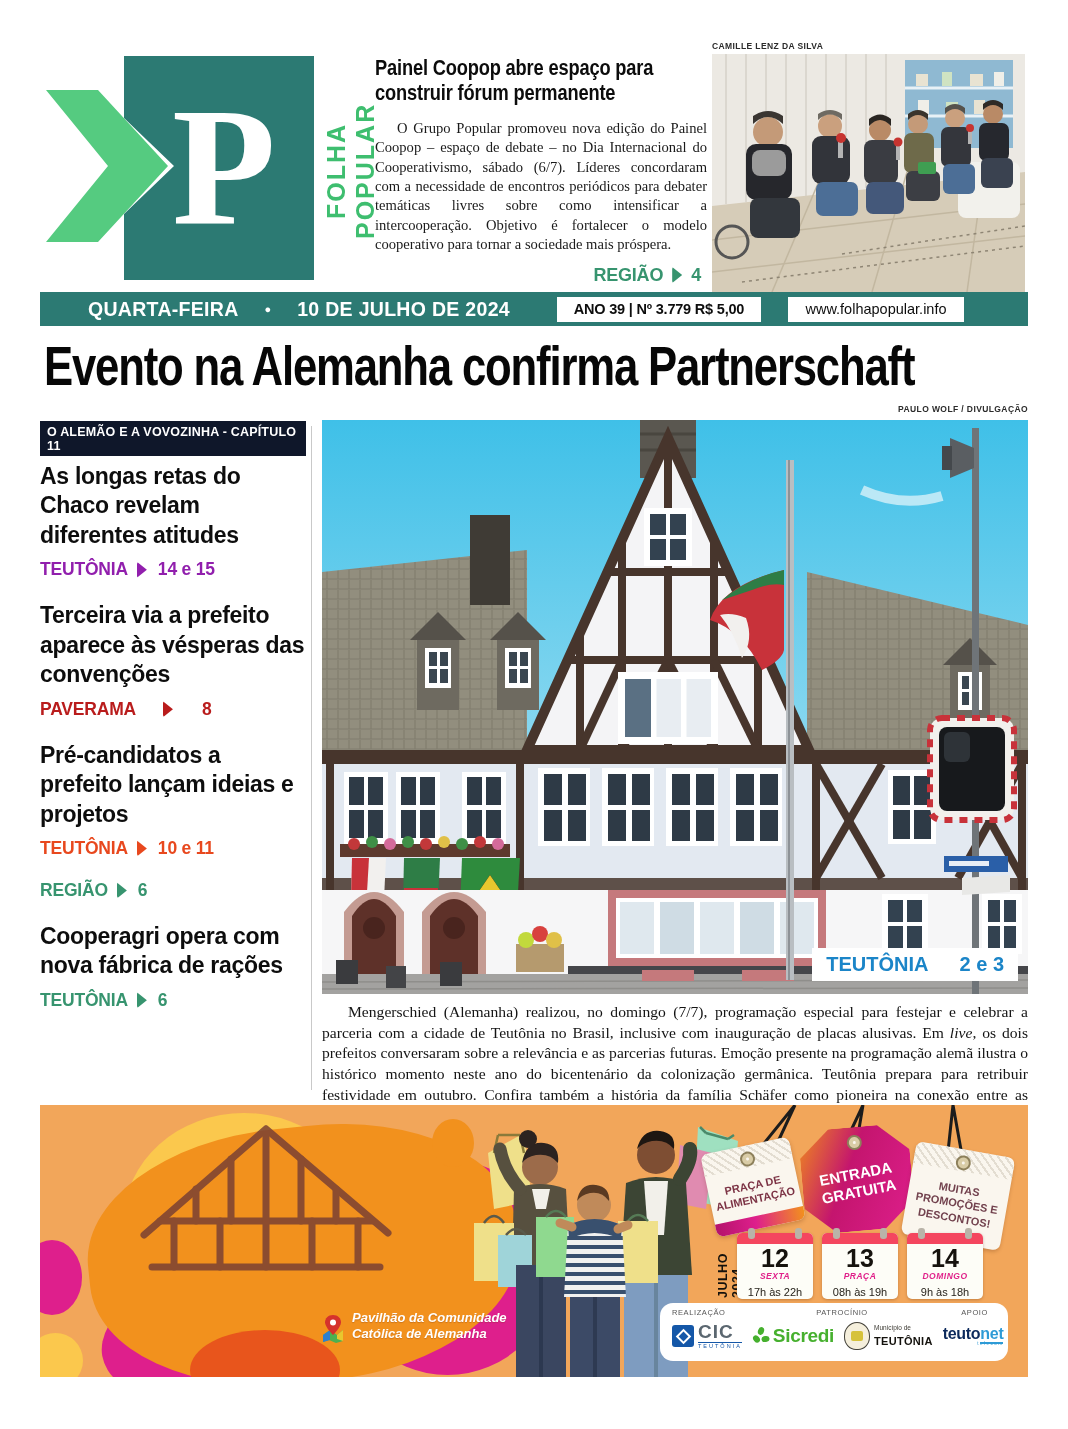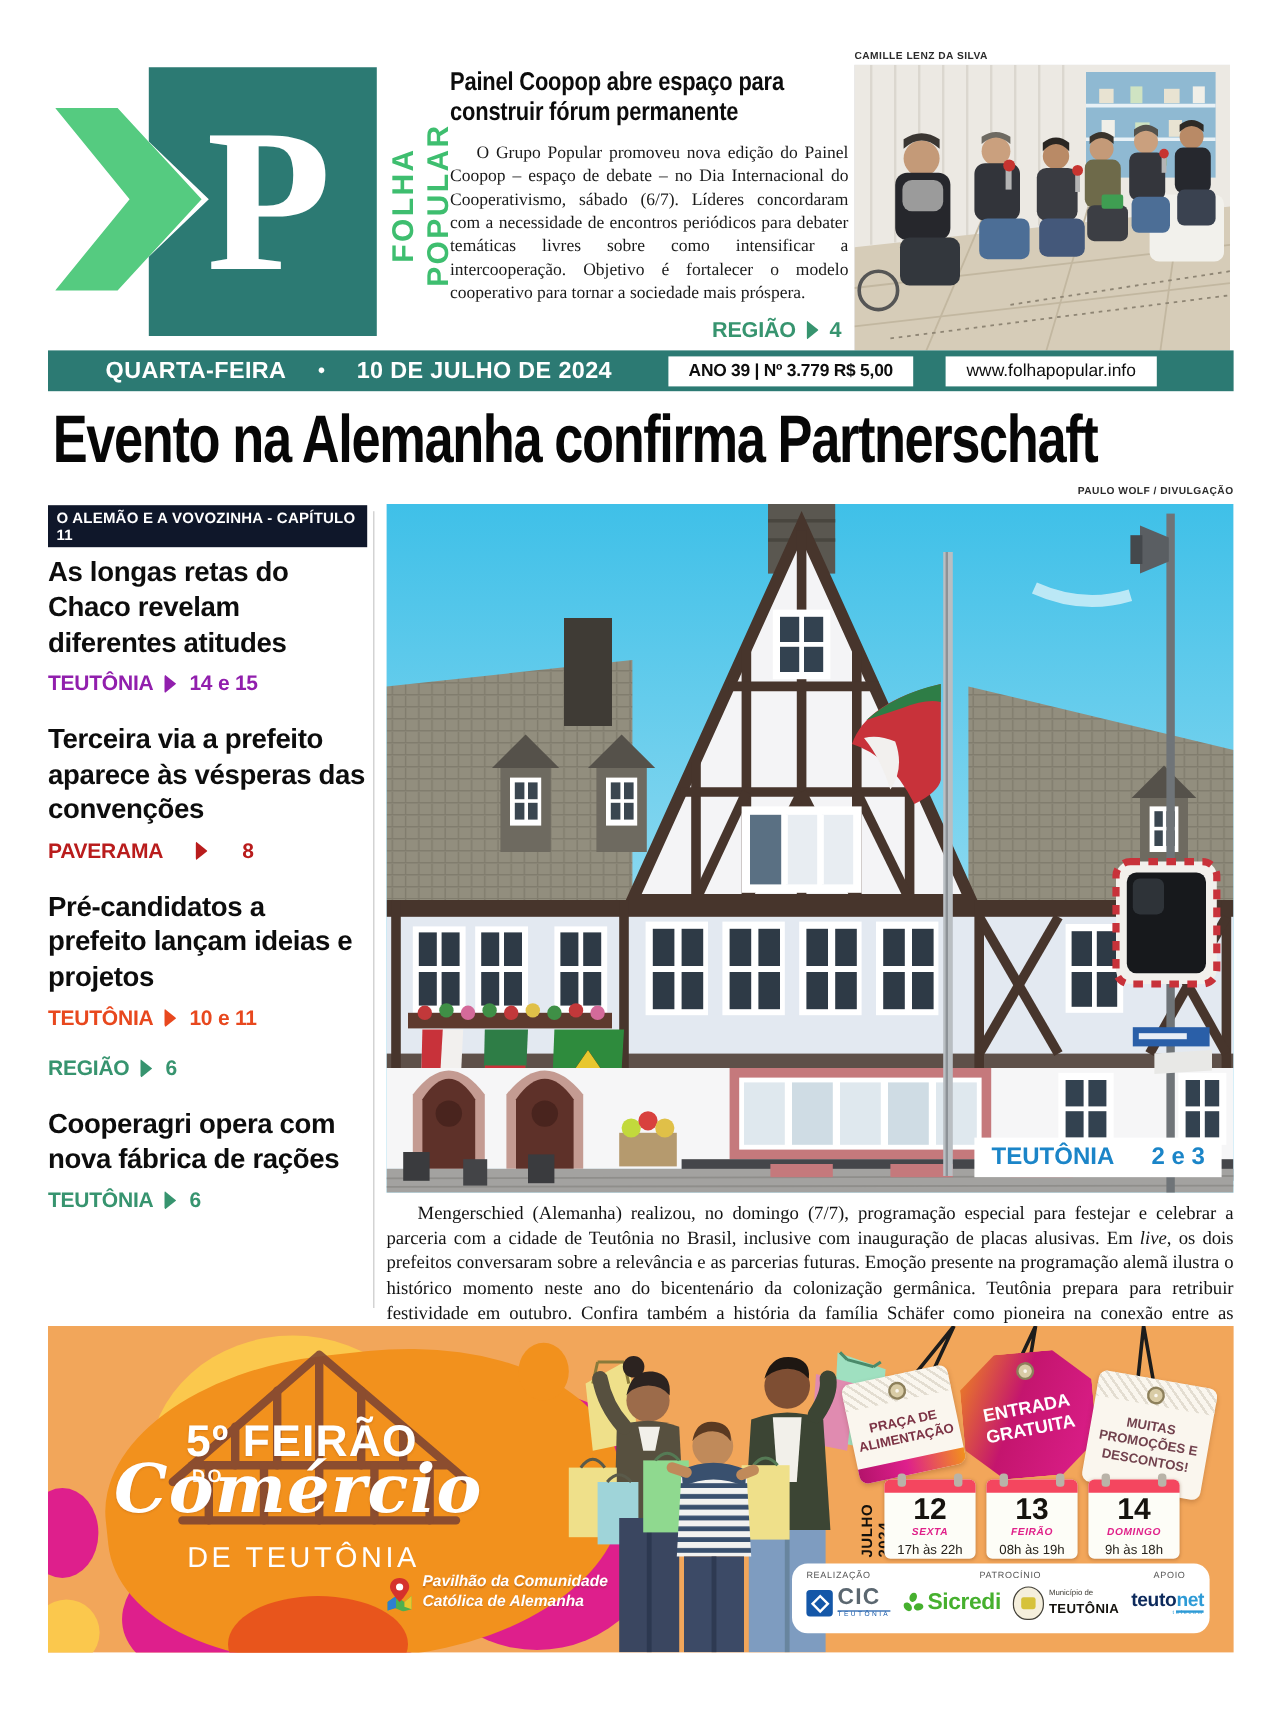--- a/index.html
+++ b/index.html
@@ -571,26 +571,20 @@
         <line x1="210" y1="72" x2="210" y2="104"></line>
       <line x1="26" y1="150" x2="254" y2="150"></line>
       <line x1="48" y1="104" x2="48" y2="150"></line>
         <line x1="94" y1="104" x2="94" y2="150"></line>
         <line x1="140" y1="104" x2="140" y2="150"></line>
         <line x1="186" y1="104" x2="186" y2="150"></line>
         <line x1="232" y1="104" x2="232" y2="150"></line>
     </g>
   </svg>
 
-  <div class="ad-title">
-    <div class="ad-num-row"><span>5º</span> <span>FEIRÃO</span></div>
-    <div class="ad-do">DO</div>
-    <div class="ad-script">Comércio</div>
-    <div class="ad-de">DE TEUTÔNIA</div>
-  </div>
 
   <div class="venue">
     <svg class="pin-svg" viewBox="0 0 24 28">
       <polygon points="2,20 9,15 16,20 22,15 22,26 15,28 8,25 2,27" fill="#4db050"></polygon>
       <polygon points="2,20 9,15 9,25 2,27" fill="#2e7fd0"></polygon>
       <polygon points="16,20 22,15 22,26 16,24" fill="#e8c72e"></polygon>
       <path d="M12 0 C7 0 4 3.5 4 7.5 C4 12 12 20 12 20 C12 20 20 12 20 7.5 C20 3.5 17 0 12 0 Z" fill="#d5322c"></path>
       <circle cx="12" cy="7.5" r="3" fill="#fff"></circle>
     </svg>
     <div><span>Pavilhão da Comunidade</span><br><span>Católica de Alemanha</span></div>
@@ -672,21 +666,21 @@
 
   <div class="cal cal1">
     <div class="cal-top"></div>
     <div class="cal-num">12</div>
     <div class="cal-wd">SEXTA</div>
     <div class="cal-hr">17h às 22h</div>
   </div>
   <div class="cal cal2">
     <div class="cal-top"></div>
     <div class="cal-num">13</div>
-    <div class="cal-wd">FEIRÃO</div>
+    <div class="cal-wd">PRAÇA</div>
     <div class="cal-hr">08h às 19h</div>
   </div>
   <div class="cal cal3">
     <div class="cal-top"></div>
     <div class="cal-num">14</div>
     <div class="cal-wd">DOMINGO</div>
     <div class="cal-hr">9h às 18h</div>
   </div>
 
   <div class="sponsors">

